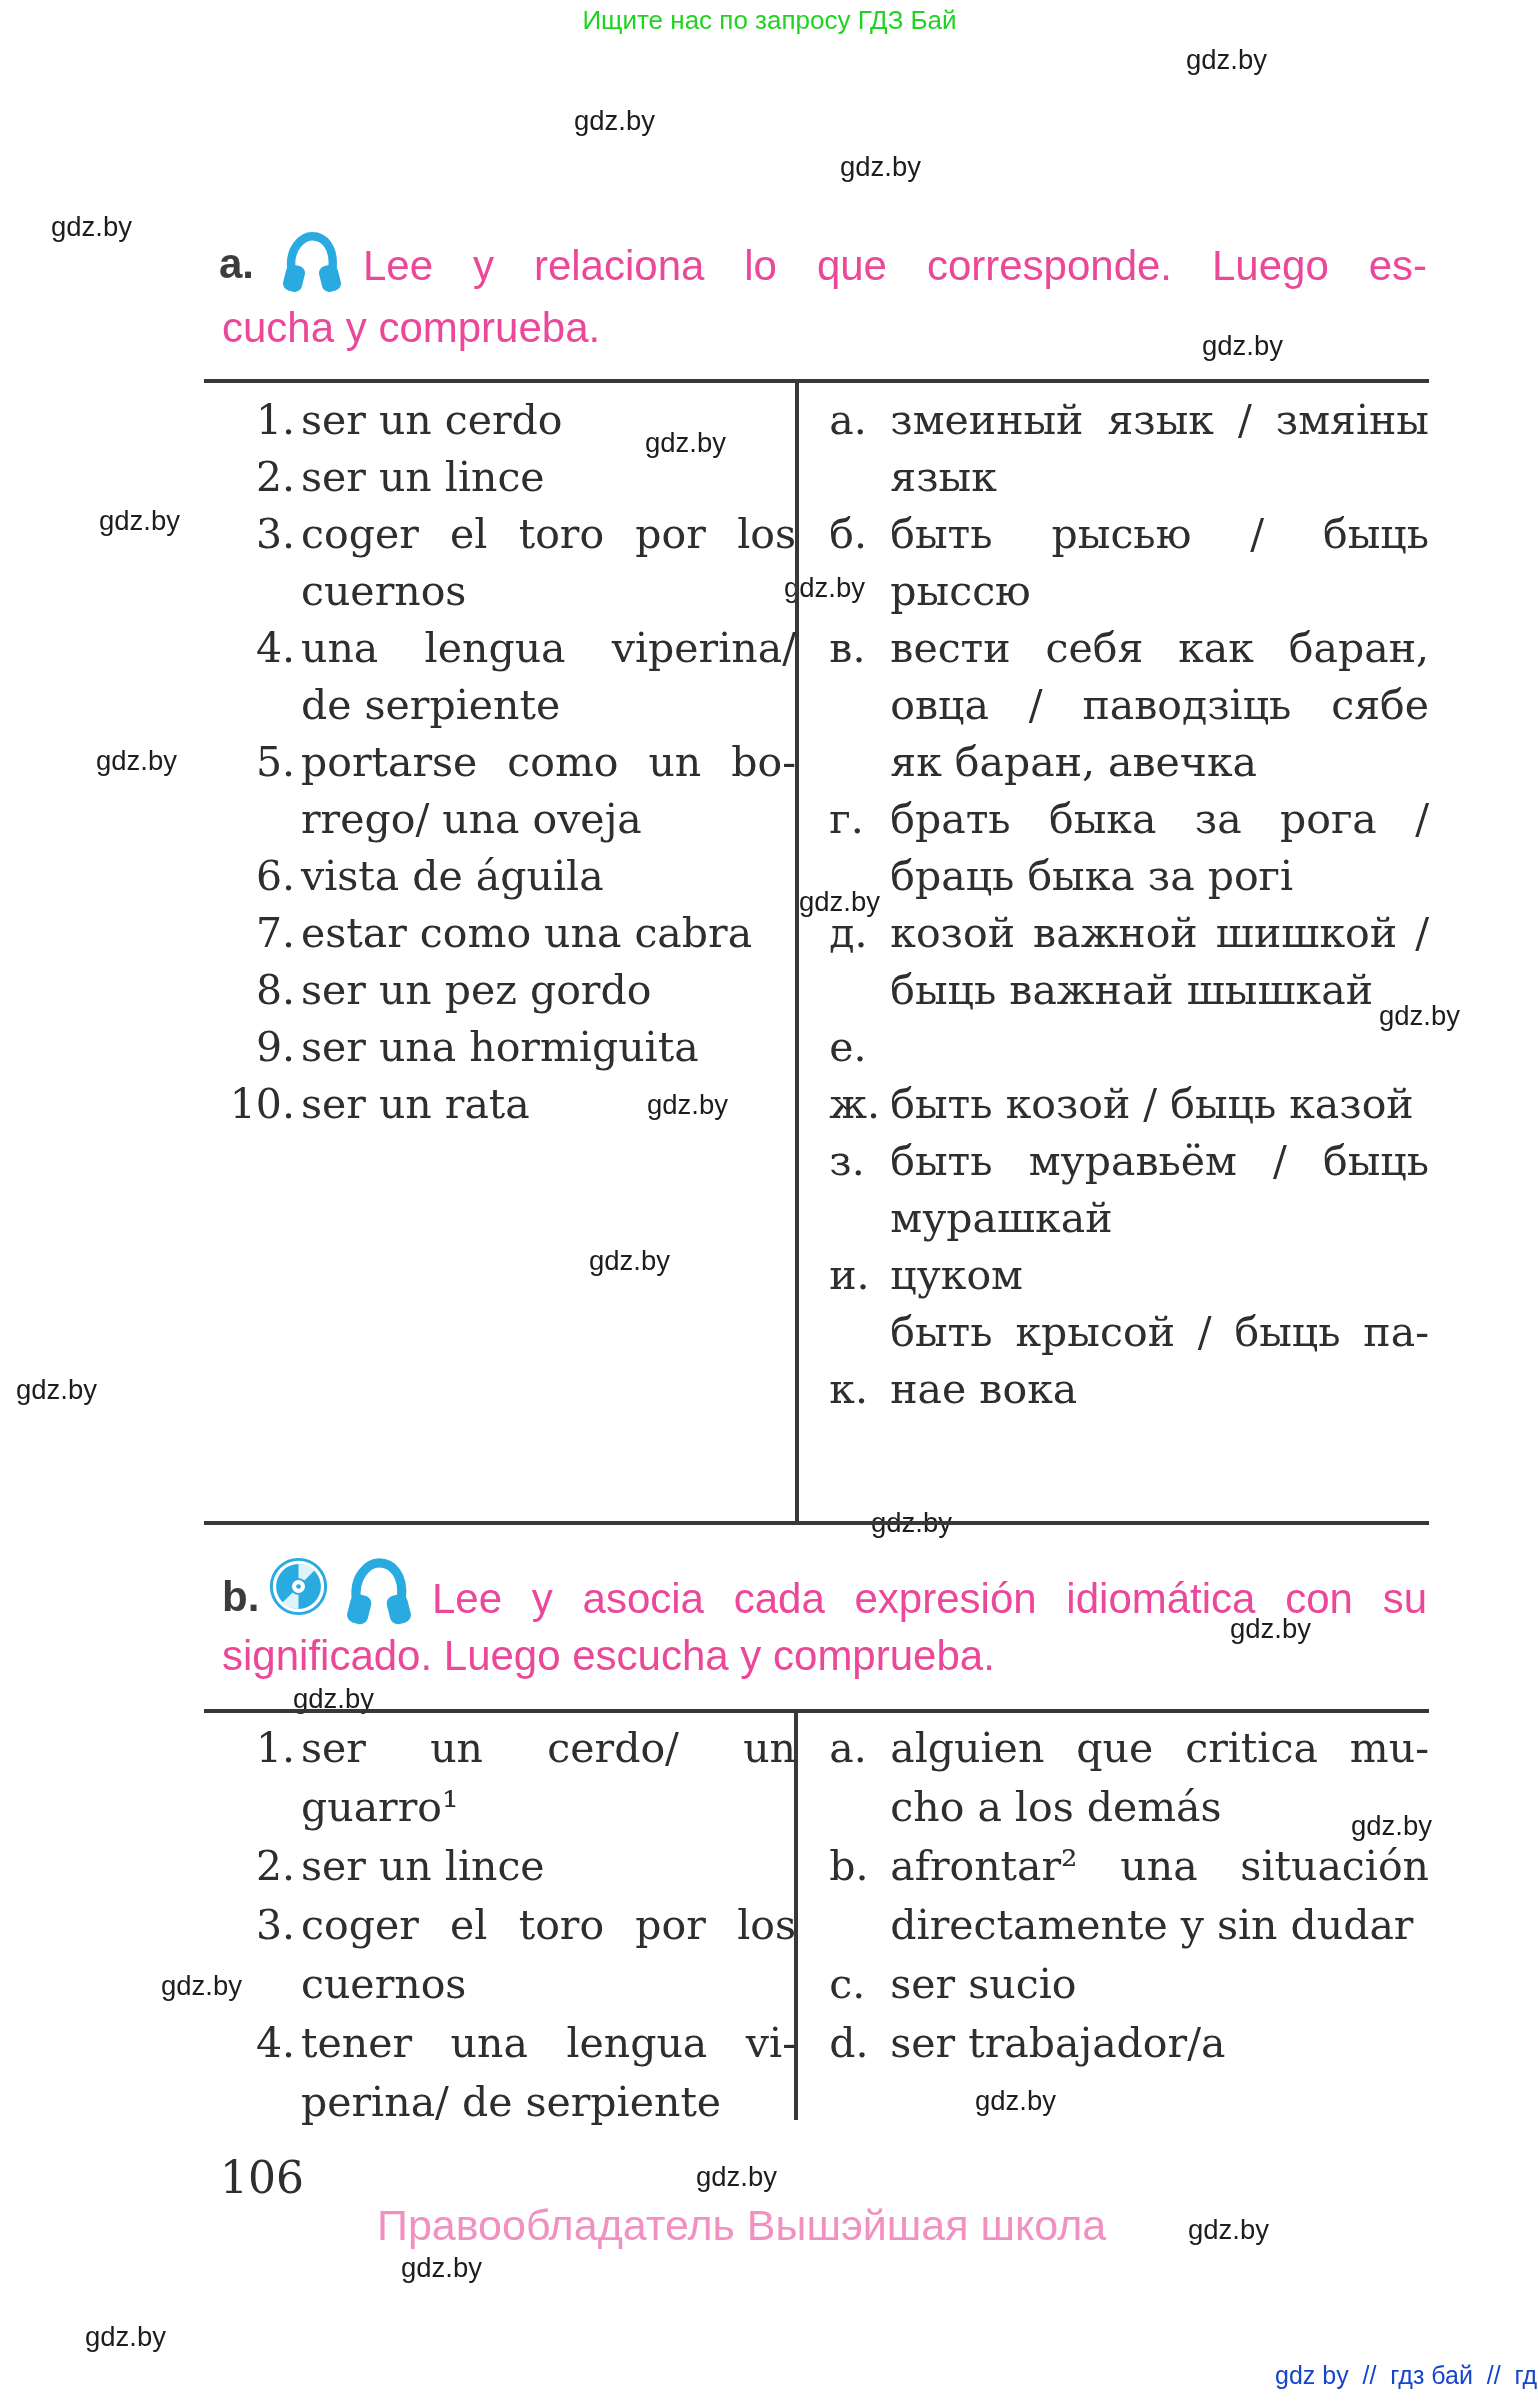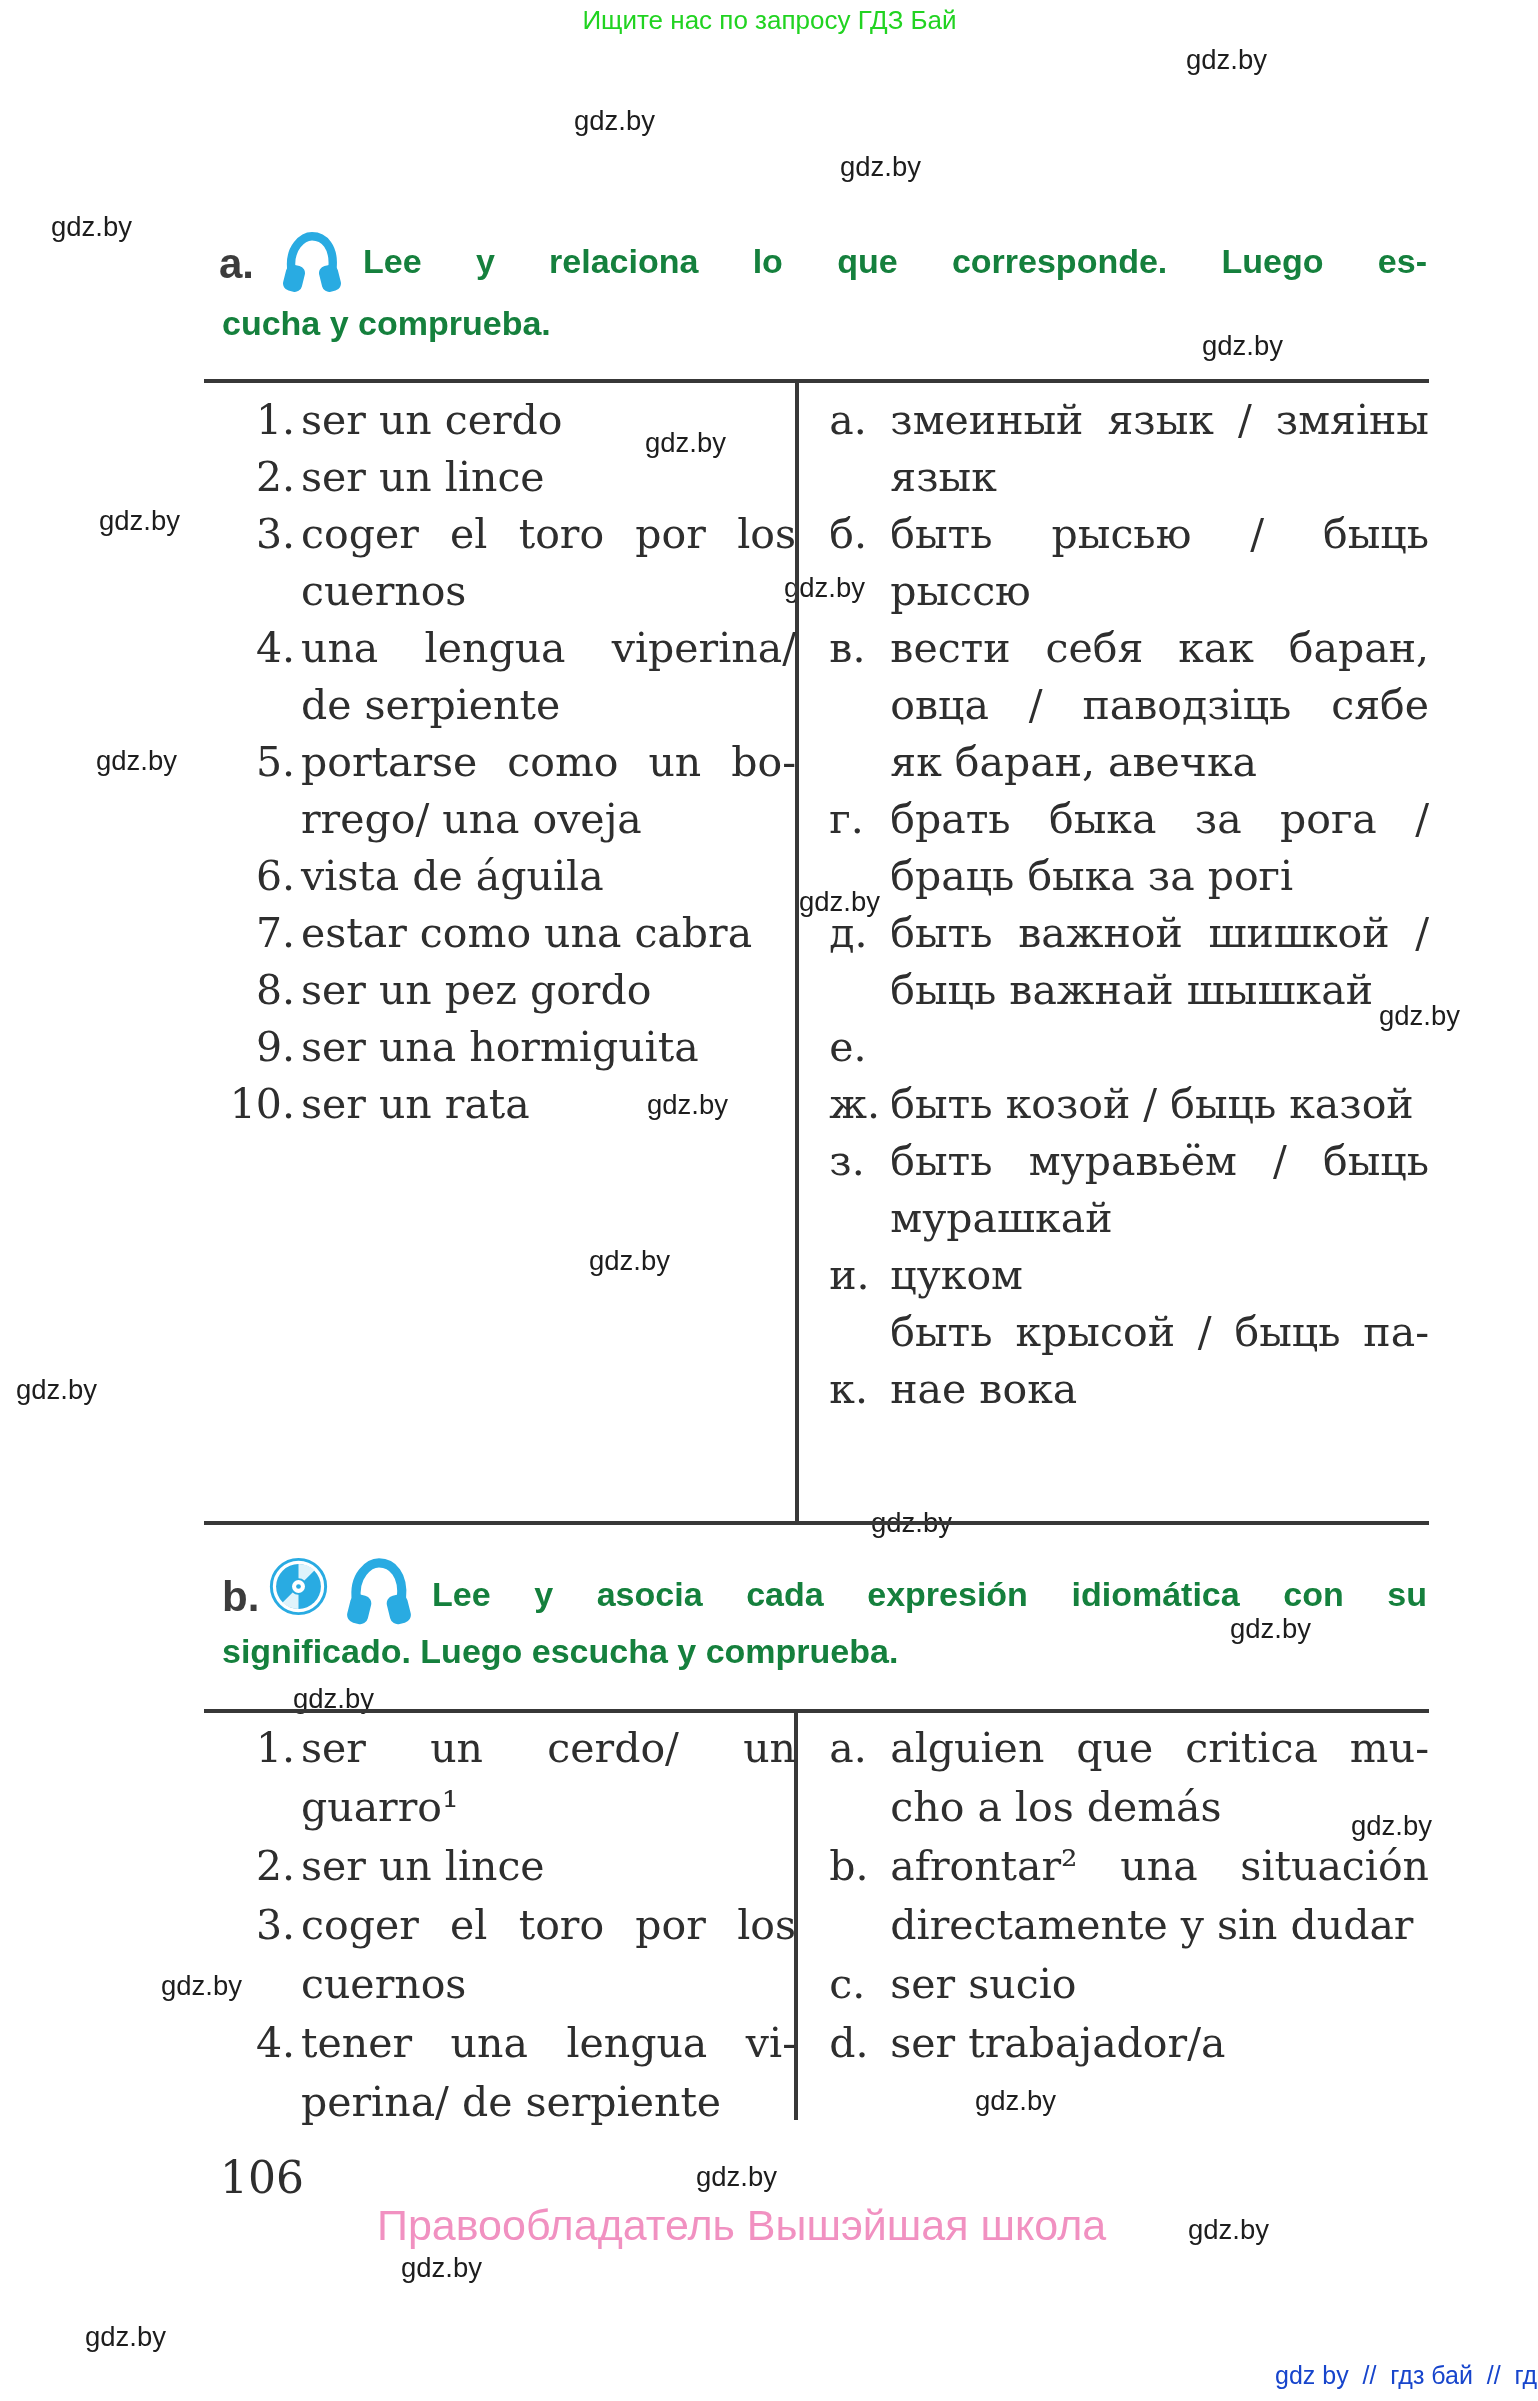--- a/index.html
+++ b/index.html
@@ -5,21 +5,21 @@
   html,body{margin:0;padding:0;background:#ffffff;}
   .page{position:relative;width:1539px;height:2401px;background:#ffffff;overflow:hidden;
         font-family:"Liberation Sans",sans-serif;}
   
   .banner{position:absolute;left:0;top:5.3px;width:100%;text-align:center;
           font-size:26px;color:#21d321;font-family:"Liberation Sans",sans-serif;}
   
   .wm{position:absolute;font-size:27.5px;color:#1d1d1d;font-family:"Liberation Sans",sans-serif;}
   
   .ex-label{position:absolute;font-size:42px;font-weight:bold;color:#3c3c3c;line-height:1;}
-  .h-line{position:absolute;font-size:34px;font-weight:bold;color:#15803d;line-height:1.1;white-space:nowrap;}
+  .h-line{position:absolute;font-size:42px;font-weight:normal;color:#ec4899;line-height:1.1;white-space:nowrap;}
   .h-line.just{white-space:normal;text-align:justify;text-align-last:justify;}
   
   .rule{position:absolute;background:#383838;}
   
   .col{position:absolute;font-family:"DejaVu Serif","Liberation Serif",serif;
        font-size:41px;color:#2e2e2e;line-height:var(--lh,57px);}
   .row{display:flex;}
   .lbl{flex:0 0 91px;text-align:right;}
   .col.rightcol .lbl{flex:0 0 55px;text-align:left;padding-left:5.3px;}
   .txt{flex:1;margin-left:6px;min-width:0;}
@@ -173,21 +173,21 @@
       <div class="row">
         <span class="lbl">г.</span>
         <div class="txt">
           <div class="ln just">брать быка за рога /</div>
           <div class="ln">браць быка за рогі</div>
         </div>
       </div>
       <div class="row">
         <span class="lbl">д.</span>
         <div class="txt">
-          <div class="ln just">быть важной шишкой /</div>
+          <div class="ln just">козой важной шишкой /</div>
           <div class="ln">быць важнай шышкай</div>
         </div>
       </div>
       <div class="row">
         <span class="lbl">е.</span>
       </div>
       <div class="row">
         <span class="lbl">ж.</span>
         <div class="txt">
           <div class="ln">быть козой / быць казой</div>

